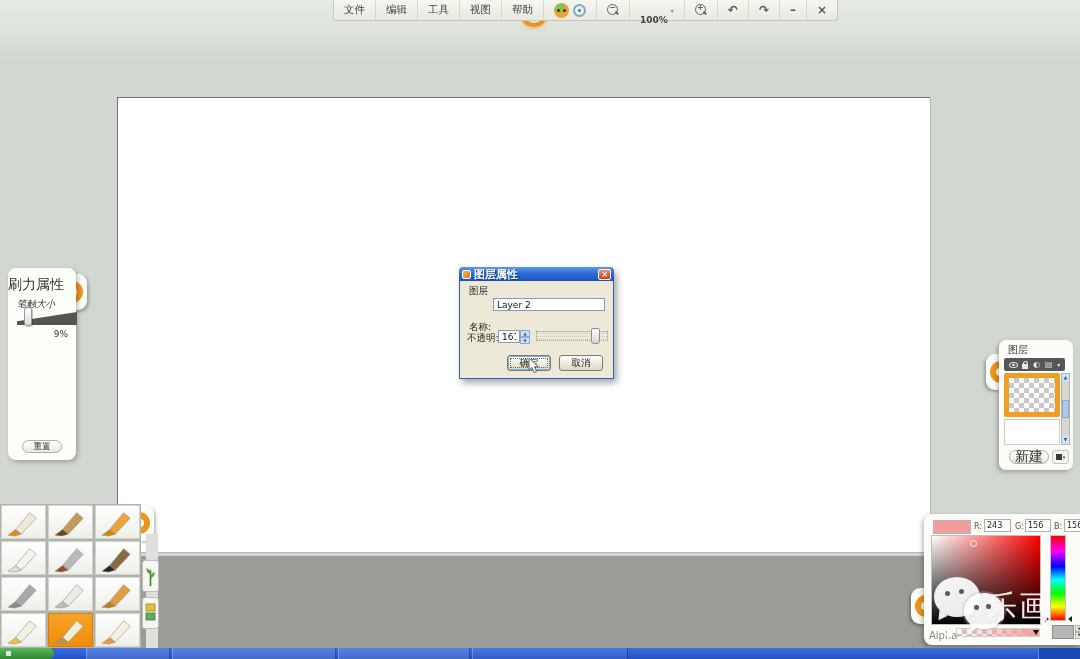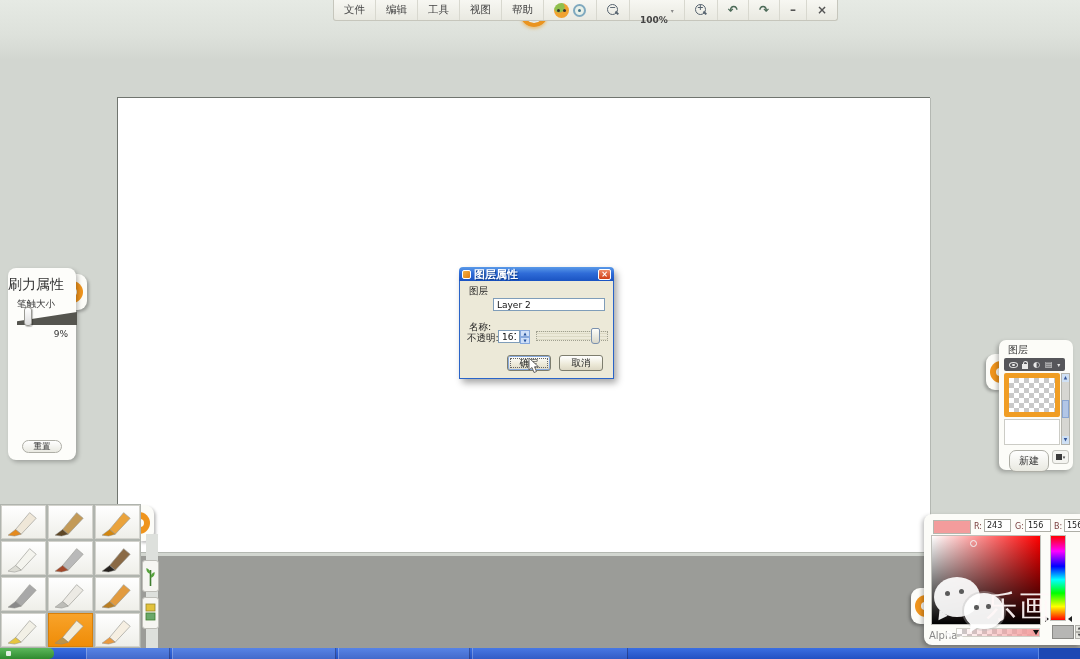--- a/index.html
+++ b/index.html
@@ -46,21 +46,21 @@
   .ear-r::before { content:""; position:absolute; left:-3px; top:14px; width:8px; height:8px; background:#fcfcf8; border-radius:50%; z-index:2; }
   .ear-l { position:absolute; width:15px; height:36px; background:#fcfcf8; border-radius:9px 0 0 9px;
            box-shadow:-2px 2px 3px rgba(0,0,0,.25); }
   .ear-l::after { content:""; position:absolute; right:0; top:7px; width:11px; height:22px; background:#ef941c; border-radius:11px 0 0 11px; }
   .ear-l::before { content:""; position:absolute; right:-3px; top:14px; width:8px; height:8px; background:#fcfcf8; border-radius:50%; z-index:2; }
 
   
   #brush-panel { position:absolute; left:8px; top:268px; width:68px; height:192px; background:#fdfdfa;
                  border-radius:8px; box-shadow:2px 2px 4px rgba(0,0,0,.25); z-index:15; }
   #brush-panel .bp-title { position:absolute; top:8px; width:100%; text-align:left; font-size:14px; color:#333; }
-  #brush-panel .bp-size-label { position:absolute; top:30px; left:9px; font-size:9.5px; color:#333; }
+  #brush-panel .bp-size-label { position:absolute; top:30px; left:9px; font-size:9.5px; color:#333;font-style:italic; }
   .bp-wedge { position:absolute; left:9px; top:44px; width:60px; height:13px; background:#55554f;
               clip-path:polygon(0 72%, 100% 0, 100% 100%, 0 100%); }
   .bp-thumb { position:absolute; left:16px; top:39px; width:8px; height:19px; background:linear-gradient(180deg,#fff,#ddd);
               border:1px solid #9a9a94; border-radius:3px; box-shadow:1px 1px 1px rgba(0,0,0,.25); }
   .bp-value { position:absolute; top:61px; right:8px; font-size:9px; color:#333; }
   .bp-reset { position:absolute; left:14px; top:172px; width:40px; height:13px; border:1px solid #aeaea6; border-radius:7px;
               background:linear-gradient(180deg,#fff,#e9e9e1); font-size:8.5px; color:#333; display:flex; align-items:center; justify-content:center; }
 
   
   #tool-palette { position:absolute; left:0; top:504px; width:141px; height:144px; background:#b0b4ae;
@@ -115,22 +115,22 @@
     background-image:linear-gradient(45deg,#c9c9c9 25%,transparent 25%,transparent 75%,#c9c9c9 75%),
                      linear-gradient(45deg,#c9c9c9 25%,transparent 25%,transparent 75%,#c9c9c9 75%);
     background-position:0 0,5px 5px; background-size:10px 10px; }
   .lp-thumb { position:absolute; left:5px; top:33px; width:56px; height:44px; background:#f09d23; border-radius:2px; padding:5px; }
   .lp-thumb-inner { width:100%; height:100%; }
   .lp-scroll { position:absolute; left:62px; top:33px; width:9px; height:72px; background:#d6d6d2; border:1px solid #b4b4ae; }
   .lp-scroll-btn { position:absolute; left:0; width:7px; height:8px; background:#cfe0f4; color:#34569a; font-size:4.5px;
                    line-height:8px; text-align:center; }
   .lp-scroll-thumb { position:absolute; left:0; top:26px; width:7px; height:18px; background:#b2c6e6; border:1px solid #8aa6d2; }
   .lp-slot { position:absolute; left:5px; top:79px; width:56px; height:26px; background:#fff; border:1px solid #ccccc6; }
-  .lp-new { position:absolute; left:10px; top:110px; width:40px; height:22px; border:1px solid #aeaea6; border-radius:7px;
-            background:linear-gradient(180deg,#fff,#e9e9e1); font-size:10px; color:#333;
+  .lp-new { position:absolute; left:10px; top:110px; width:40px; height:14px; border:1px solid #aeaea6; border-radius:7px;
+            background:linear-gradient(180deg,#fff,#e9e9e1); font-size:14px; color:#333;
             display:flex; align-items:center; justify-content:center; }
   .lp-menu { position:absolute; left:53px; top:110px; width:17px; height:14px; border:1px solid #c4c4be; border-radius:3px;
              background:#f4f4f0; display:flex; align-items:center; justify-content:center; gap:1px; }
   .lp-menu-sq { width:6px; height:6px; background:#3a3a3a; }
   .lp-menu-caret { font-size:5px; color:#444; }
 
   
   #color-panel { position:absolute; left:924px; top:514px; width:156px; height:131px; background:#fcfcf8;
                  border-radius:8px 0 0 8px; box-shadow:-2px 2px 4px rgba(0,0,0,.25); z-index:15; }
   .cp-swatch { position:absolute; left:9px; top:6px; width:38px; height:14px; border:1px solid #b6b6ae; }

